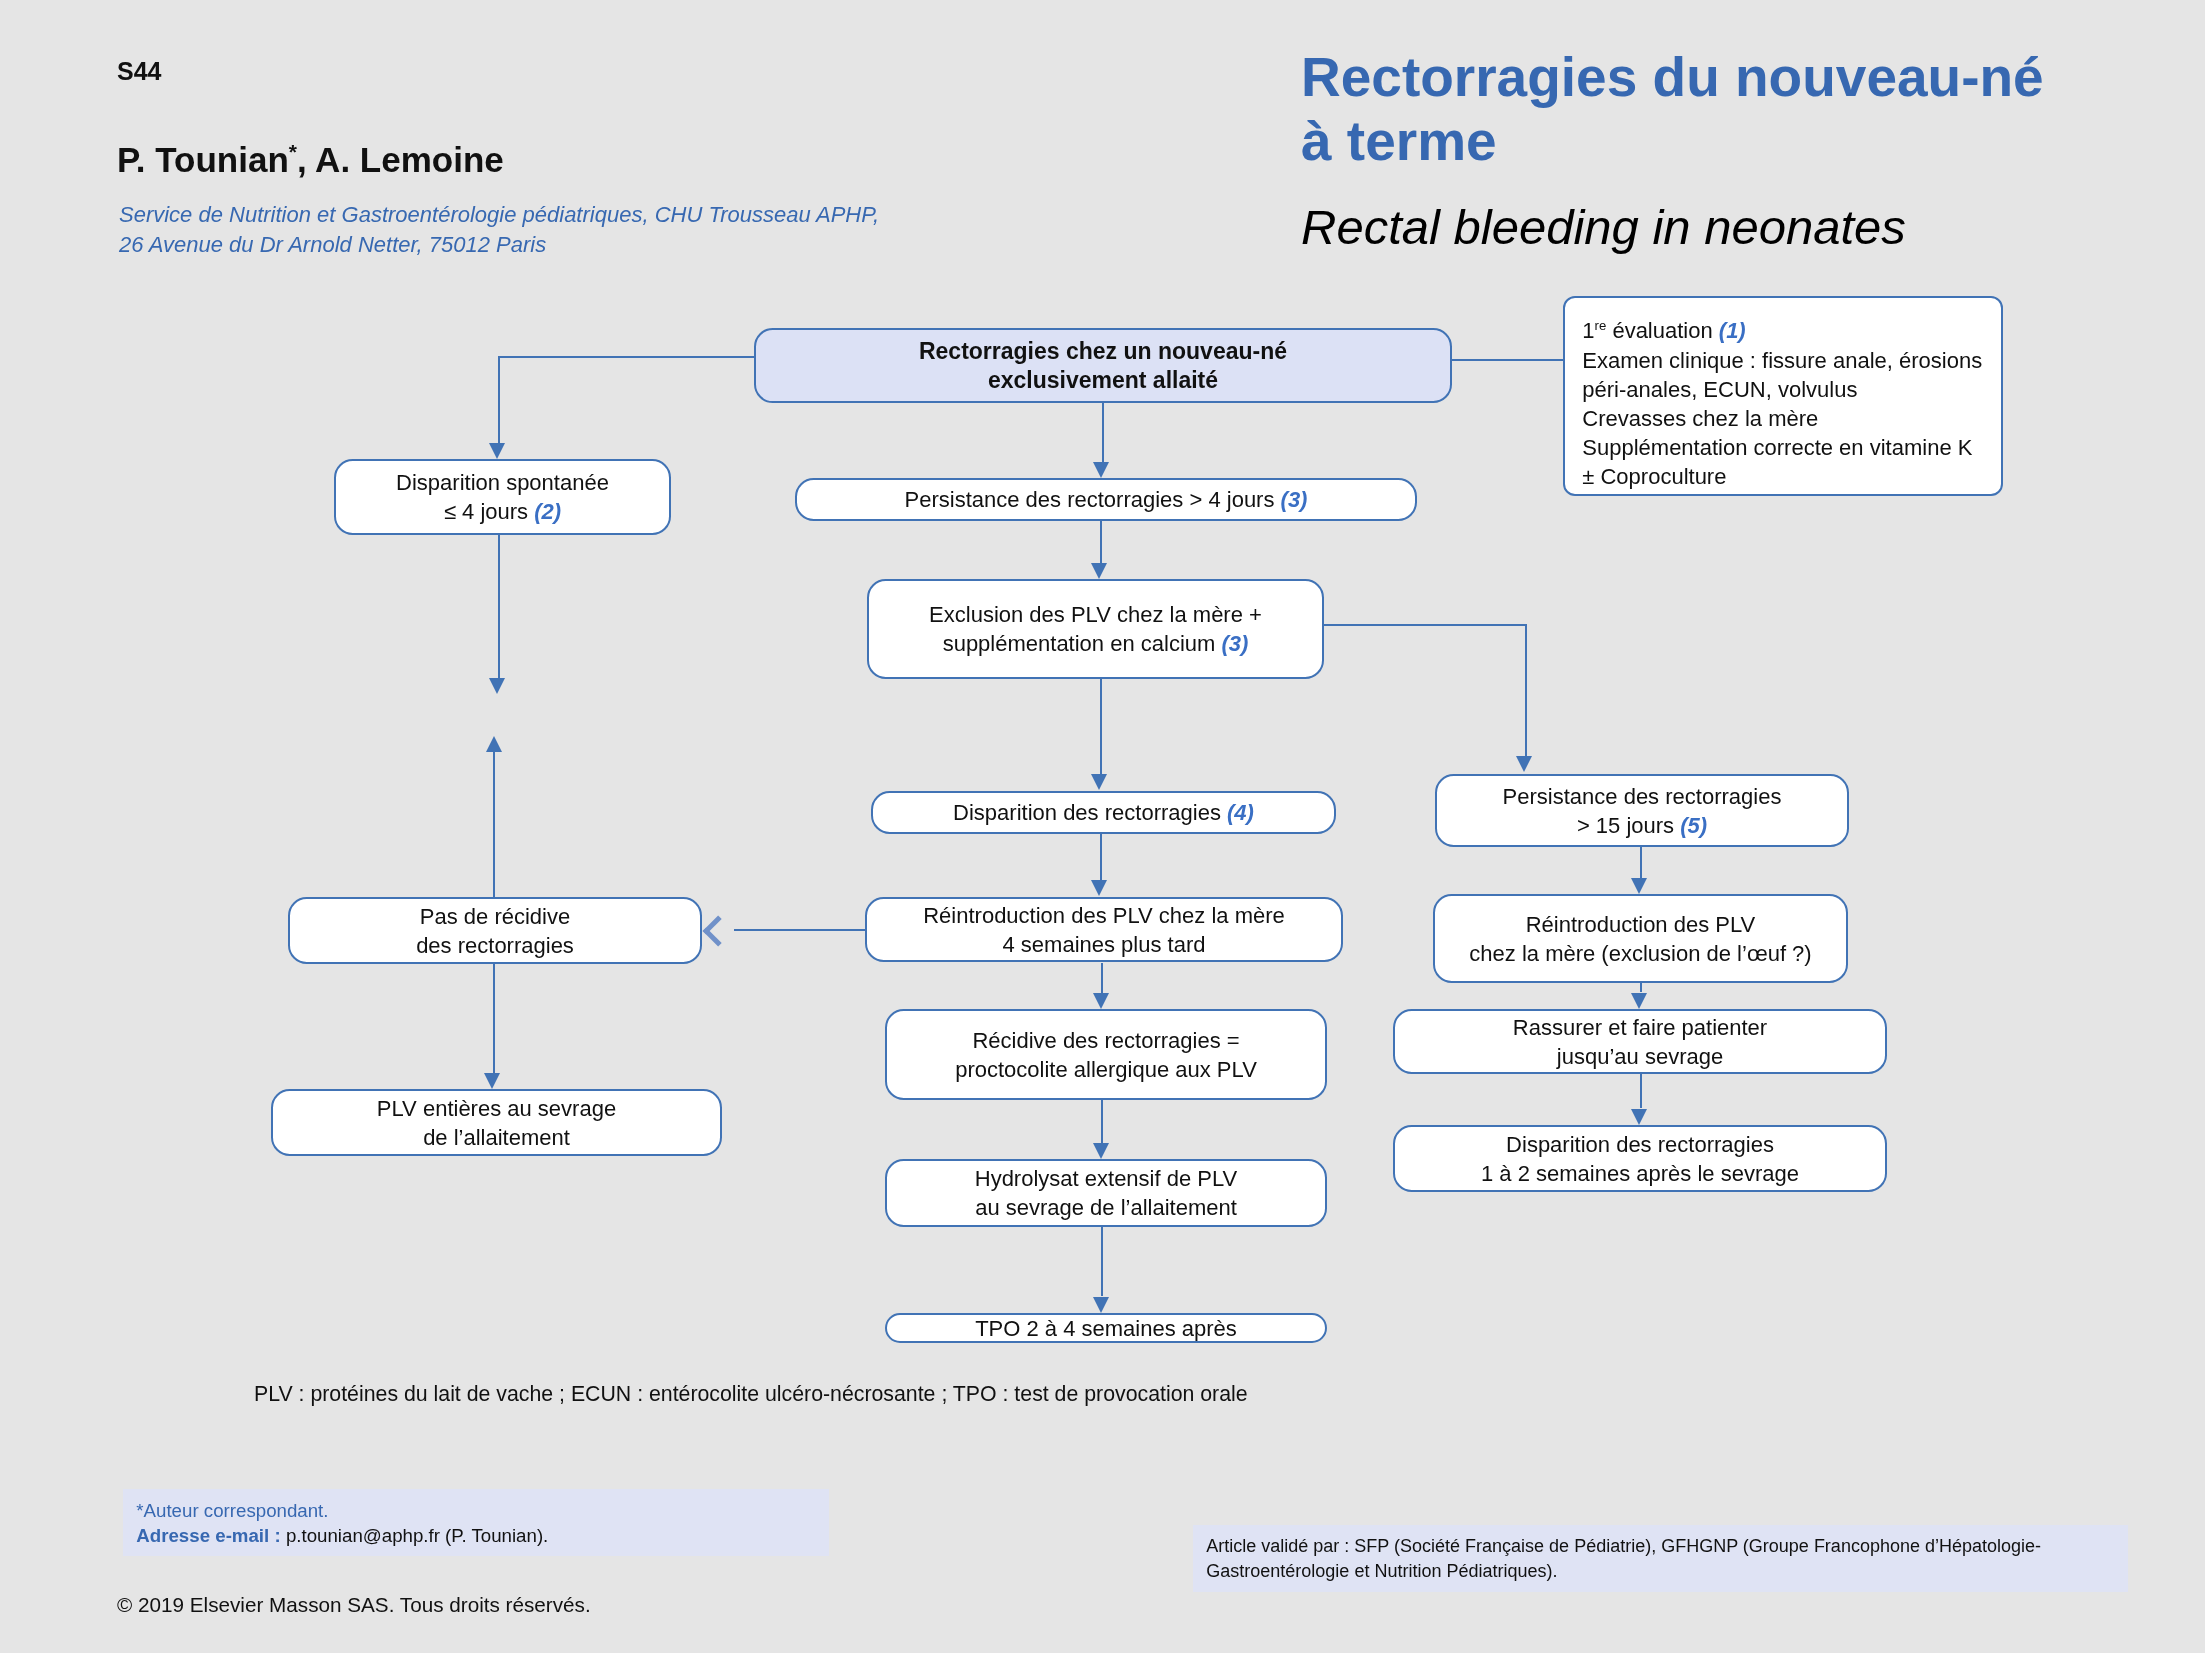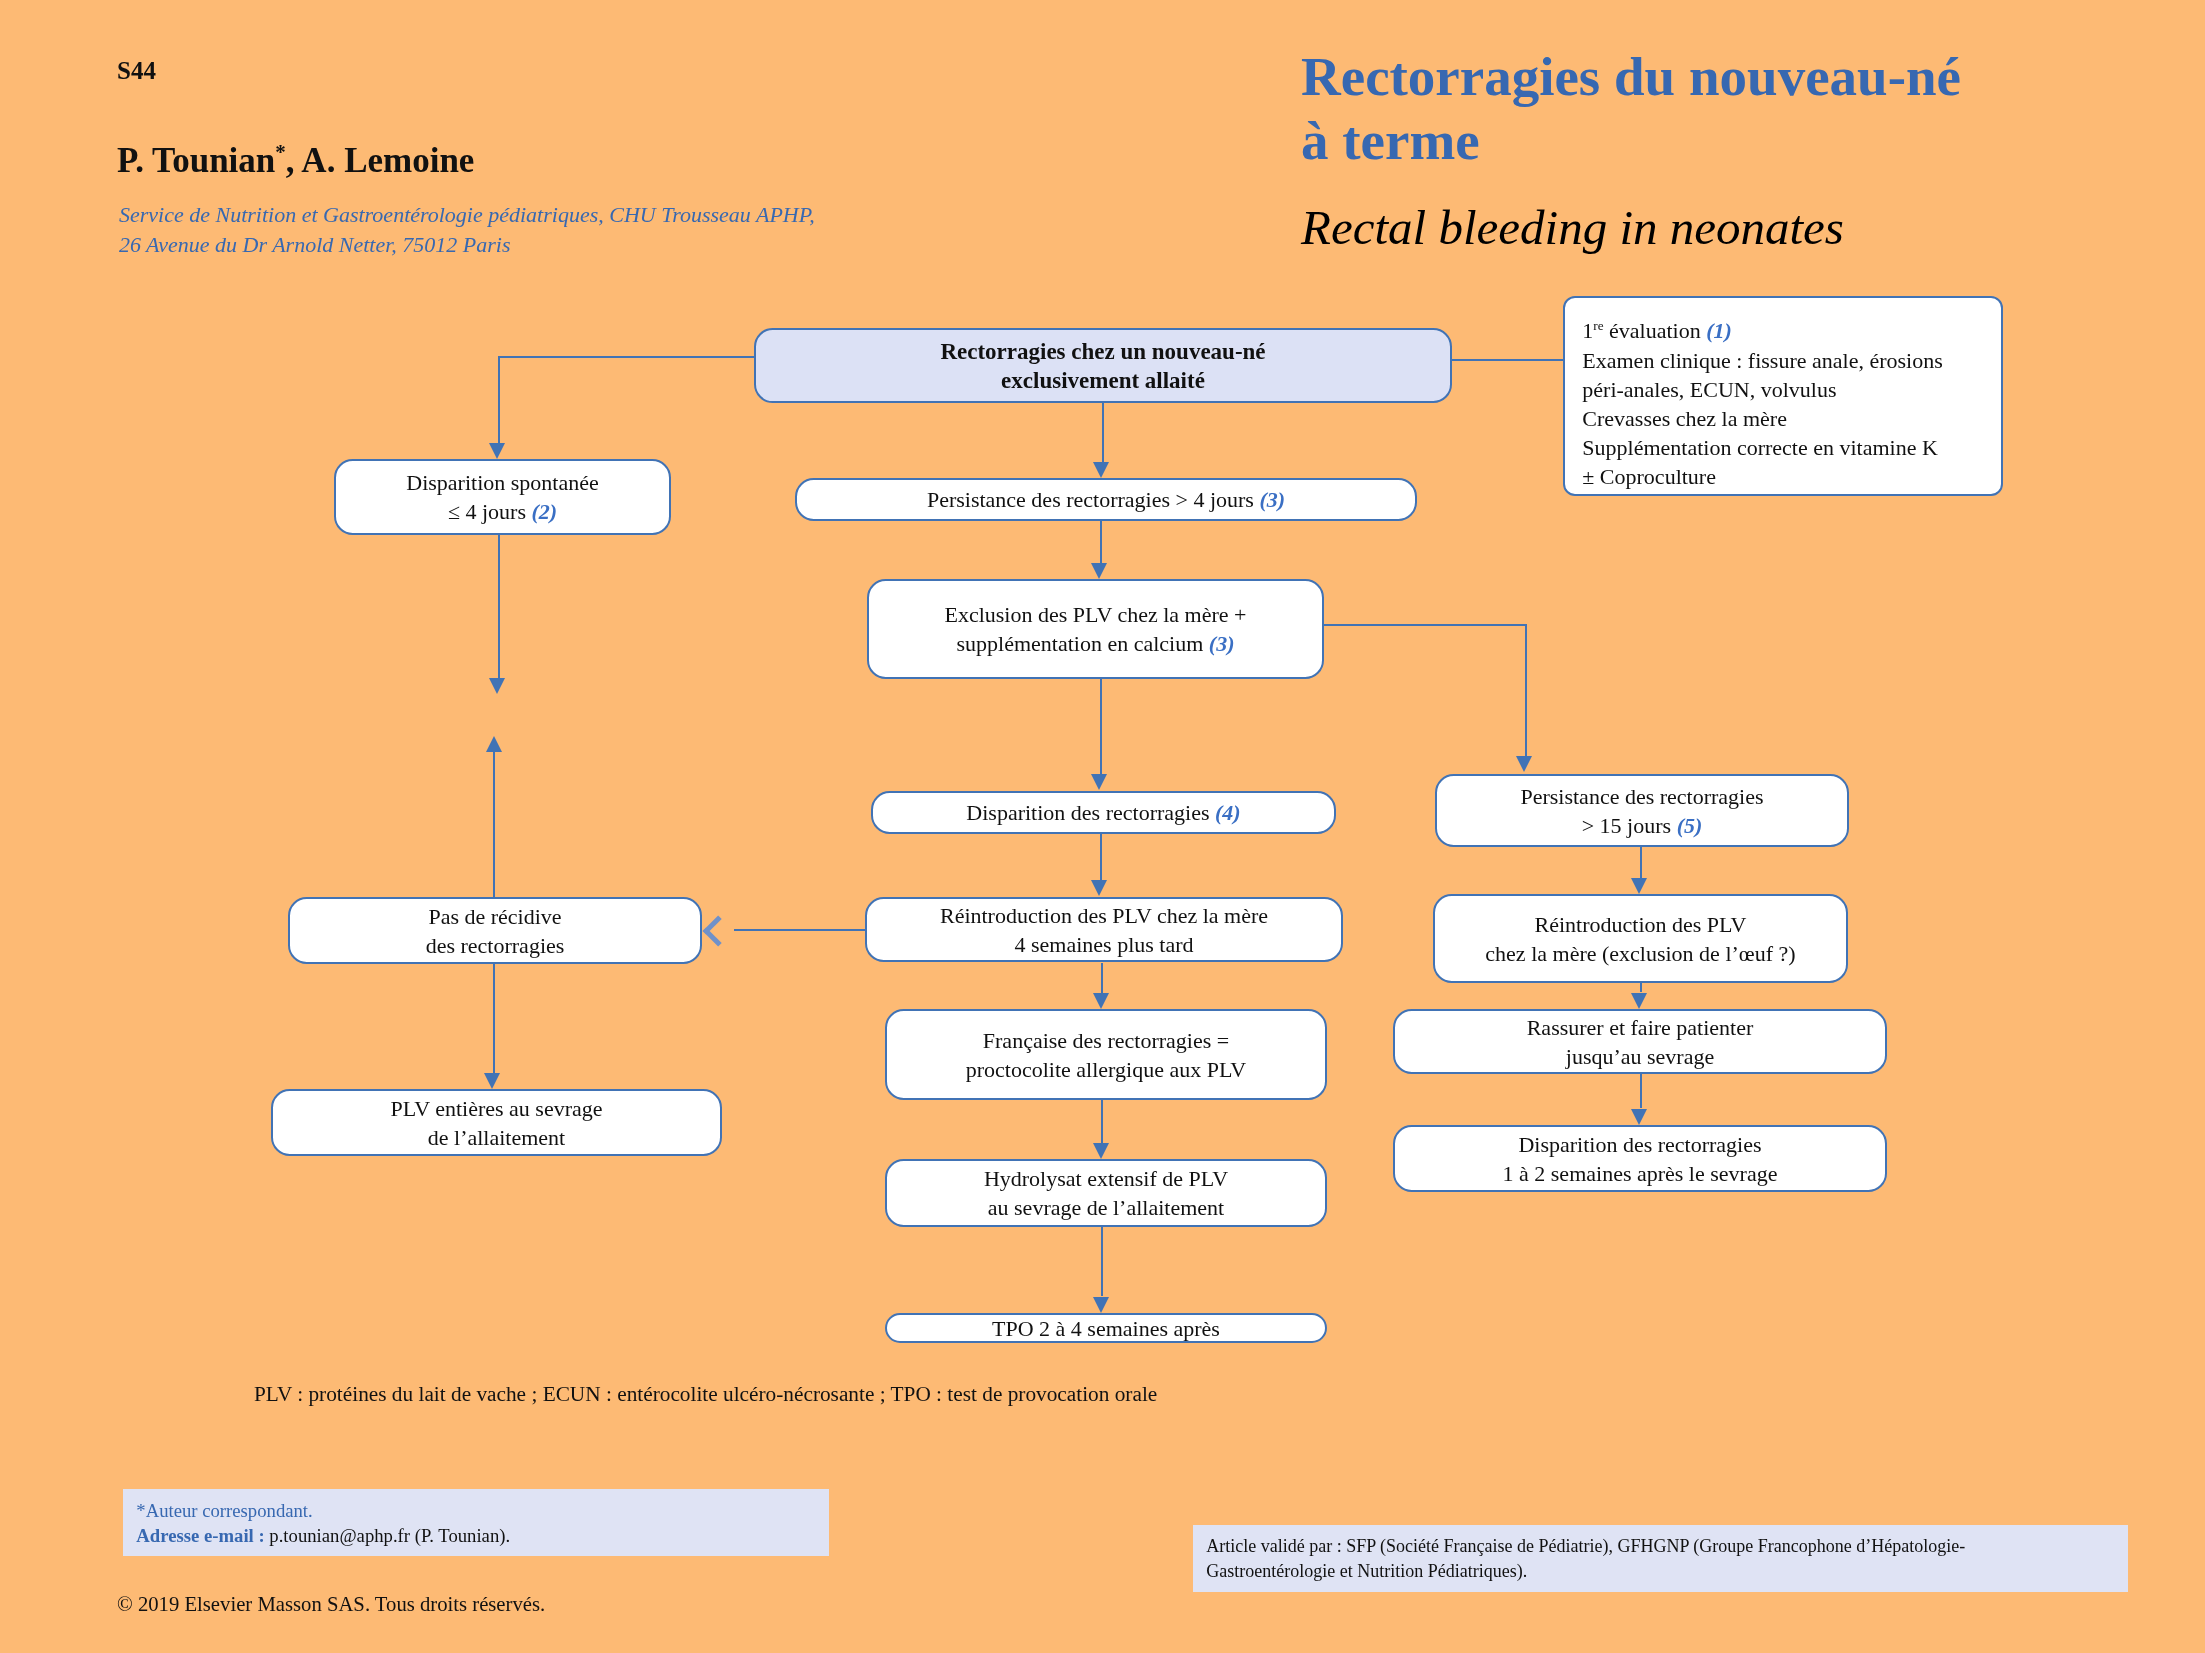--- a/index.html
+++ b/index.html
@@ -6,22 +6,22 @@
     --accent:#4173b5;
     --title-blue:#3768b1;
     --ref-blue:#3a6fc4;
     --box-fill:#dce1f5;
     --footer-bg:#dfe3f4;
     --chevron:#7091c9;
     --ink:#111;
   }
   html,body{margin:0;padding:0;background:#ffffff;}
   .page{
-    position:relative;width:2205px;height:1654px;background:#fdba74;overflow:hidden;
-    font-family:Liberation Serif, serif;color:var(--ink);
+    position:relative;width:2205px;height:1654px;background:#e5e5e5;overflow:hidden;
+    font-family:Liberation Sans, sans-serif;color:var(--ink);
   }
   
   .page-label{position:absolute;left:117px;top:57px;font-size:25px;font-weight:700;}
   .authors{position:absolute;left:117px;top:140px;font-size:35px;font-weight:700;}
   .authors sup{font-size:60%;}
   .affiliation{position:absolute;left:119px;top:200px;font-size:22px;font-style:italic;color:var(--title-blue);line-height:30px;}
   .title-fr{position:absolute;left:1301px;top:45px;font-size:55px;font-weight:700;color:var(--title-blue);line-height:64px;}
   .title-en{position:absolute;left:1301px;top:199px;font-size:49px;font-style:italic;color:#000;}
   
   .box{
@@ -112,21 +112,21 @@
     <div>Réintroduction des PLV chez la mère</div>
     <div>4 semaines plus tard</div>
   </div>
 
   <div class="box" style="left:1433px;top:894px;width:415px;height:89px">
     <div>Réintroduction des PLV</div>
     <div>chez la mère (exclusion de l’œuf ?)</div>
   </div>
 
   <div class="box" style="left:885px;top:1009px;width:442px;height:91px">
-    <div>Française des rectorragies =</div>
+    <div>Récidive des rectorragies =</div>
     <div>proctocolite allergique aux PLV</div>
   </div>
 
   <div class="box" style="left:1393px;top:1009px;width:494px;height:65px">
     <div>Rassurer et faire patienter</div>
     <div>jusqu’au sevrage</div>
   </div>
 
   <div class="box" style="left:271px;top:1089px;width:451px;height:67px">
     <div>PLV entières au sevrage</div>

